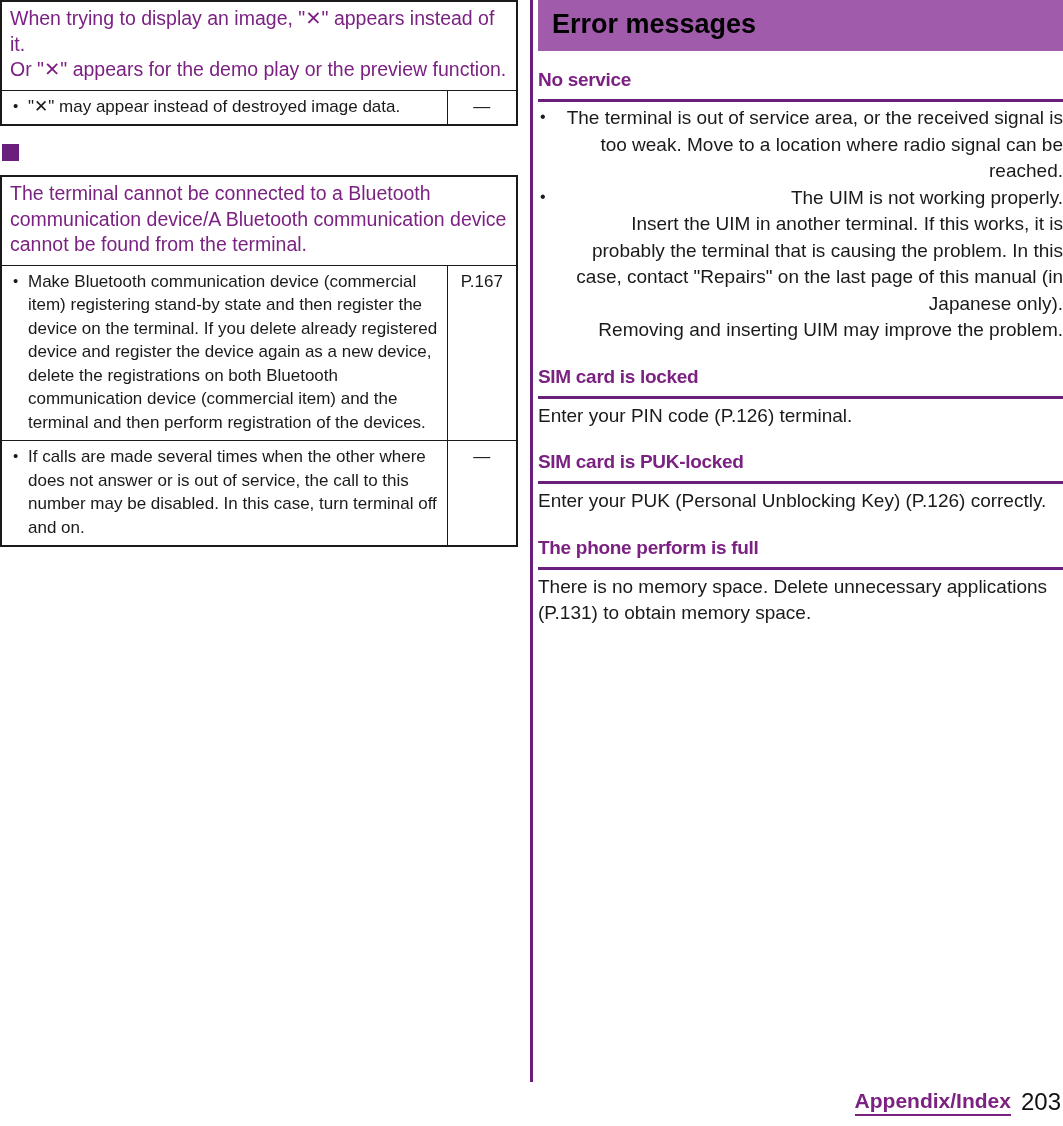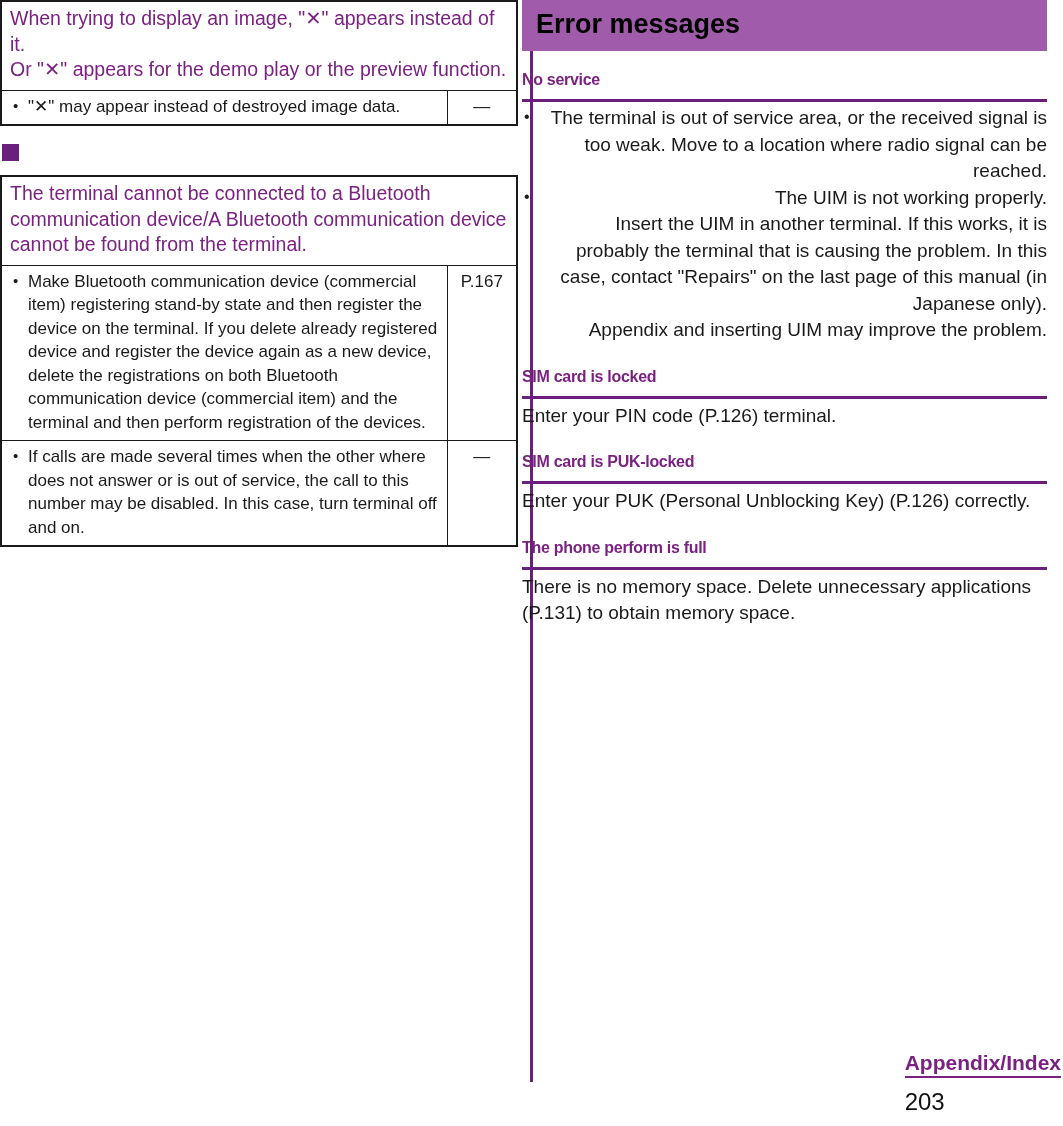--- a/index.html
+++ b/index.html
@@ -21,21 +21,21 @@
 
   
   .col-left {
     position: absolute;
     left: 0px;
     top: 0px;
     width: 518px;
   }
   .col-right {
     position: absolute;
-    left: 522px;
+    left: 538px;
     top: 0px;
     width: 525px;
   }
   .col-divider {
     position: absolute;
     left: 530px;
     top: 0px;
     width: 3px;
     height: 1082px;
     background: #6b1f7c;
@@ -123,21 +123,21 @@
     font-size: 27px;
     line-height: 1;
     padding: 11px 14px 13px 14px;
     width: 525px;
     box-sizing: border-box;
   }
   h3.sub {
     margin: 18px 0 0 0;
     color: #7b2182;
     font-weight: 700;
-    font-size: 16px;
+    font-size: 19px;
     line-height: 30px;
     letter-spacing: -0.3px;
     padding-bottom: 4px;
     border-bottom: 3px solid #6b1f7c;
   }
   .rc-body {
     margin: 4px 0 0 0;
     font-size: 19px;
     line-height: 26.5px;
     color: #1a1a1a;
@@ -163,23 +163,22 @@
     top: -1px;
     font-size: 16px;
   }
 
   
   .footer {
     position: absolute;
     right: 2px;
     bottom: 10px;
     display: flex;
-    align-items: flex-start;
+    align-items: flex-end;
     gap: 10px;
-    flex-direction: column;
   }
   .footer .sect {
     color: #7b2182;
     font-weight: 700;
     font-size: 21px;
     border-bottom: 2px solid #7b2182;
     padding-bottom: 1px;
   }
   .footer .pgno {
     color: #111111;
@@ -251,21 +250,21 @@
 
   <div class="col-right">
 
     <div class="banner">Error messages</div>
 
     <h3 class="sub" style="margin-top:14px;">No service</h3>
     <ul class="rb">
       <li>The terminal is out of service area, or the received signal is too weak. Move to a location where radio signal can be reached.</li>
       <li style="white-space:pre-line;">The UIM is not working properly.
 Insert the UIM in another terminal. If this works, it is probably the terminal that is causing the problem. In this case, contact "Repairs" on the last page of this manual (in Japanese only).
-Appendix and inserting UIM may improve the problem.</li>
+Removing and inserting UIM may improve the problem.</li>
     </ul>
 
     <h3 class="sub">SIM card is locked</h3>
     <p class="rc-body">Enter your PIN code (P.126) terminal.</p>
 
     <h3 class="sub">SIM card is PUK-locked</h3>
     <p class="rc-body">Enter your PUK (Personal Unblocking Key) (P.126) correctly.</p>
 
     <h3 class="sub">The phone perform is full</h3>
     <p class="rc-body">There is no memory space. Delete unnecessary applications (P.131) to obtain memory space.</p>

